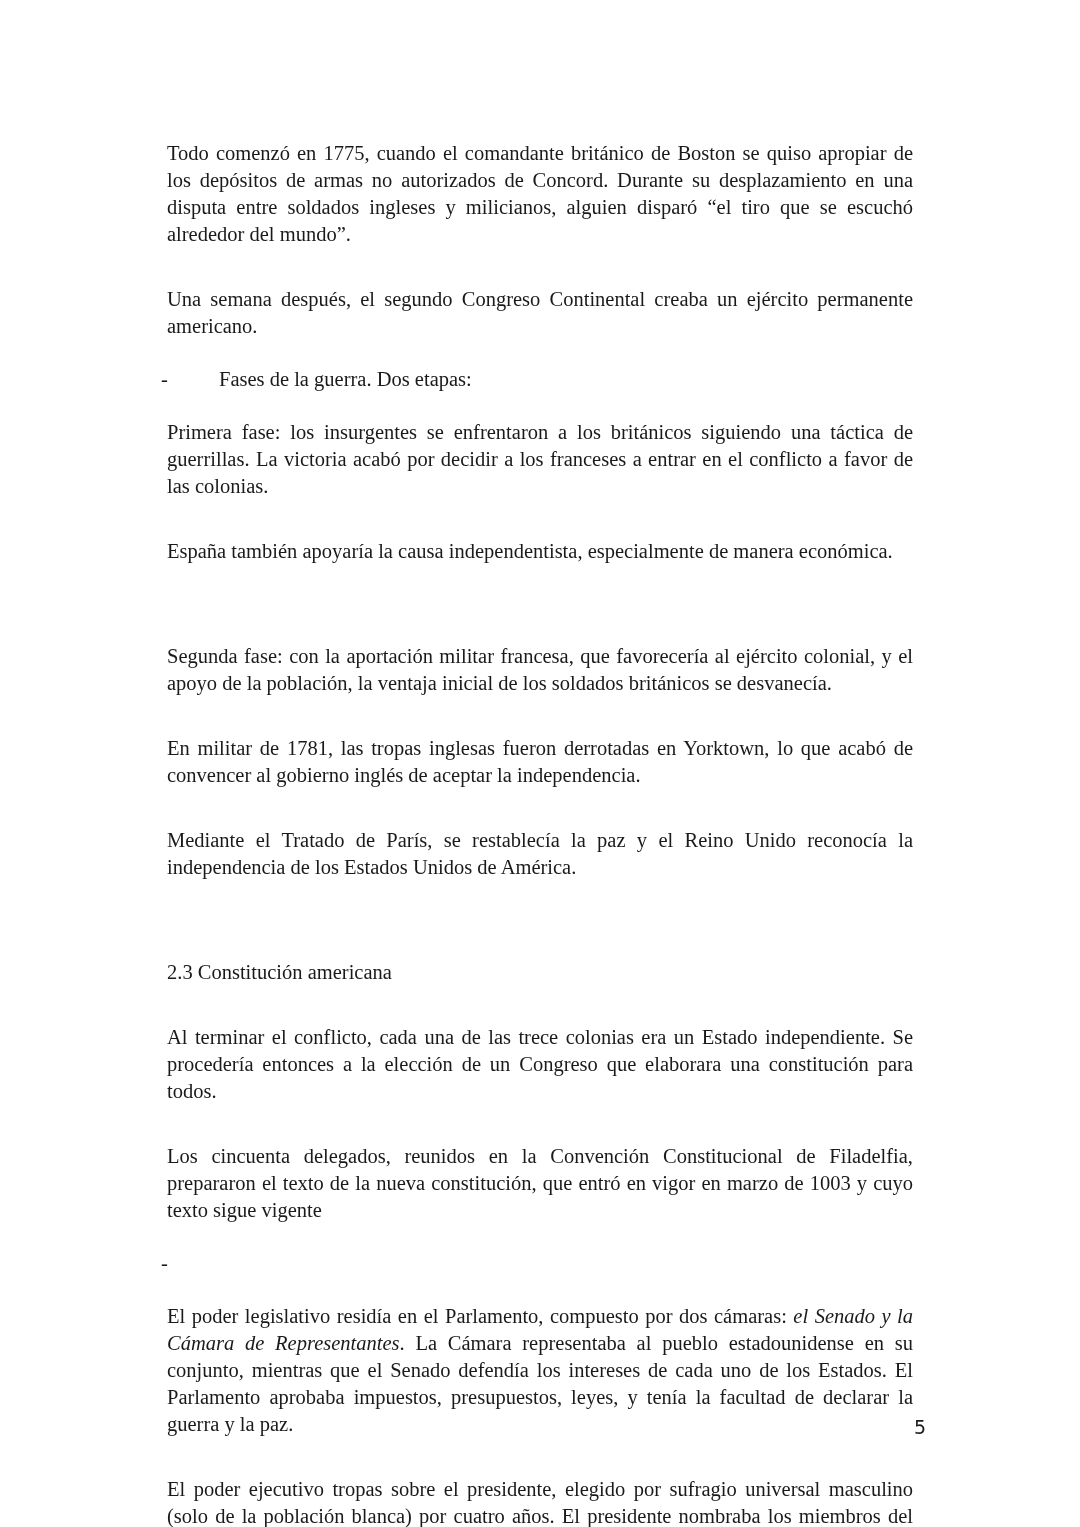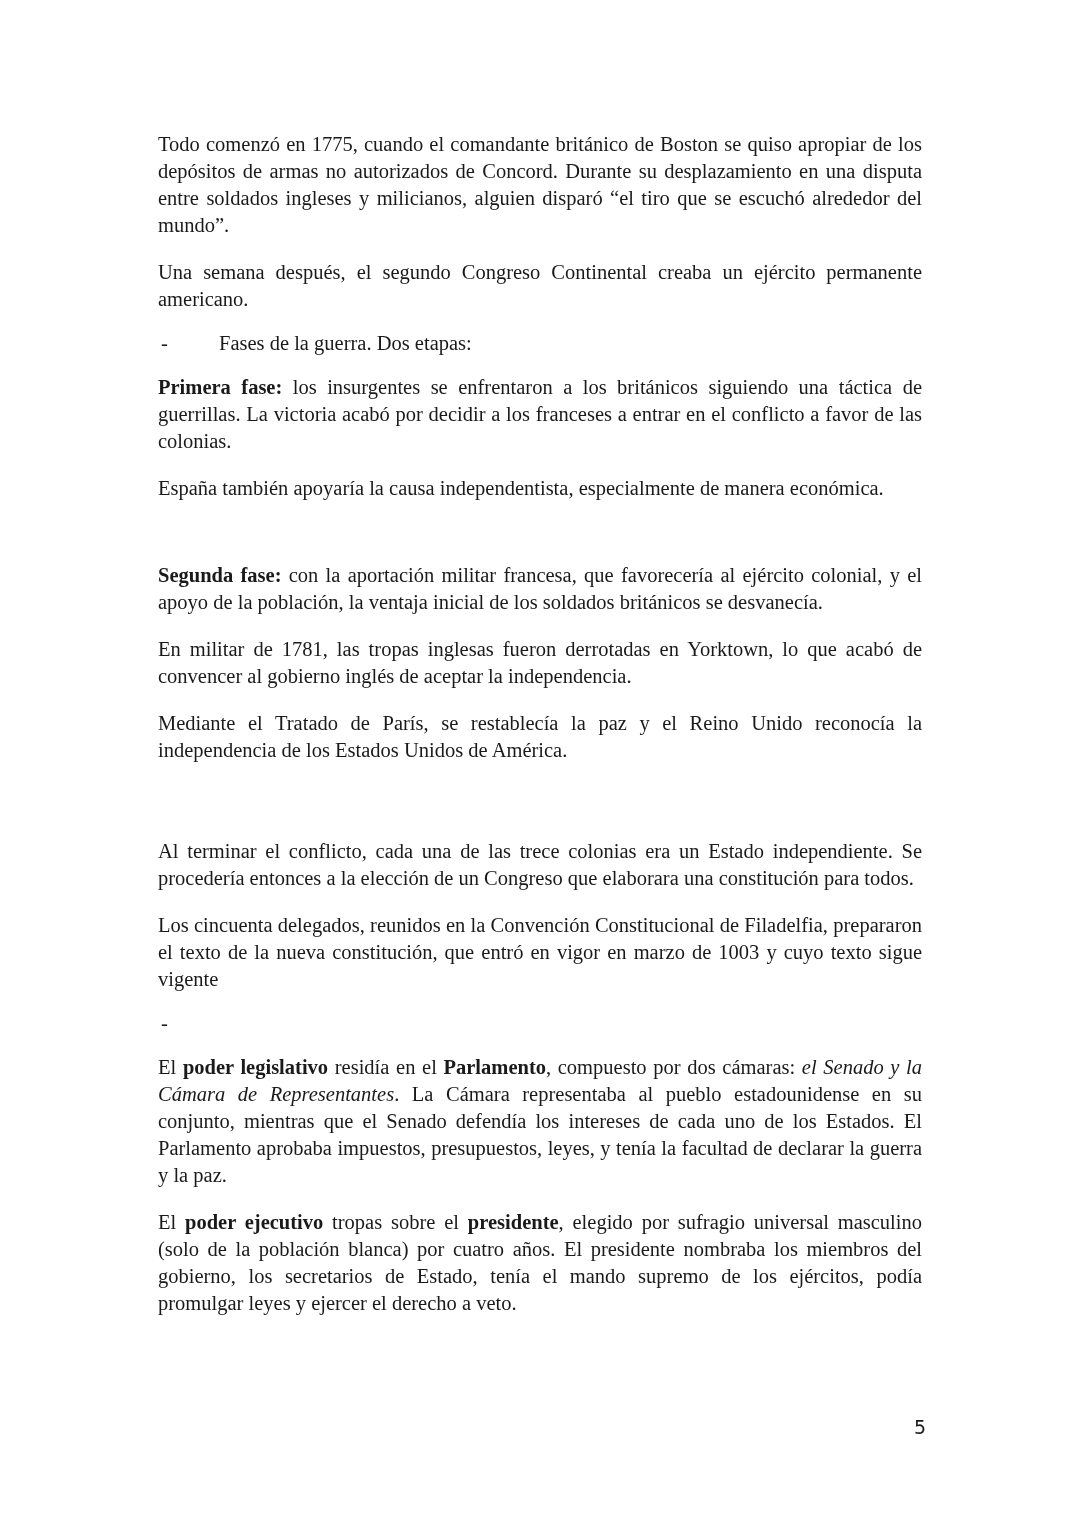--- a/index.html
+++ b/index.html
@@ -4,26 +4,26 @@
   <style>
     html, body { margin: 0; padding: 0; background: #ffffff; }
     body { width: 1080px; height: 1527px; position: relative; overflow: hidden; }
     .page {
       position: absolute; left: 0; top: 0; width: 1080px; height: 1527px;
       background: #ffffff; color: #1a1a1a;
       font-family: "Liberation Serif", "DejaVu Serif", serif;
       font-size: 20.5px; line-height: 27px;
     }
     .body-col { position: absolute; left: 155px; width: 770px; top: 128px; }
-    p { margin: 3px; text-align: justify; }
+    p { margin: 12px; text-align: justify; }
     .gap-s { height: 14px; }
     .gap-l { height: 54px; }
     .bullet { display: flex; padding-left: 6px; }
     .bullet .dash { width: 58px; }
-    b { font-weight: bold; }
+    b { font-weight: normal; }
     i { font-style: italic; }
     .page-number {
       position: absolute; left: 914px; top: 1414px; font-size: 19px;
       font-family: "DejaVu Sans", sans-serif; color: #1a1a1a;
     }
   </style>
 </head>
 <body>
 
 <div class="page">
@@ -49,20 +49,21 @@
 
     <p><b>Segunda fase:</b><span> con la aportación militar francesa, que favorecería al ejército colonial, y el apoyo de la población, la ventaja inicial de los soldados británicos se desvanecía.</span></p>
     <div class="gap-s"></div>
 
     <p>En militar de 1781, las tropas inglesas fueron derrotadas en Yorktown, lo que acabó de convencer al gobierno inglés de aceptar la independencia.</p>
     <div class="gap-s"></div>
 
     <p>Mediante el Tratado de París, se restablecía la paz y el Reino Unido reconocía la independencia de los Estados Unidos de América.</p>
     <div class="gap-l"></div>
 
+    <p>2.3 Constitución americana</p>
     <div class="gap-s"></div>
 
     <p>Al terminar el conflicto, cada una de las trece colonias era un Estado independiente. Se procedería entonces a la elección de un Congreso que elaborara una constitución para todos.</p>
     <div class="gap-s"></div>
 
     <p>Los cincuenta delegados, reunidos en la Convención Constitucional de Filadelfia, prepararon el texto de la nueva constitución, que entró en vigor en marzo de 1003 y cuyo texto sigue vigente</p>
     <div class="gap-s"></div>
 
     <div class="bullet">
       <span class="dash">-</span>

